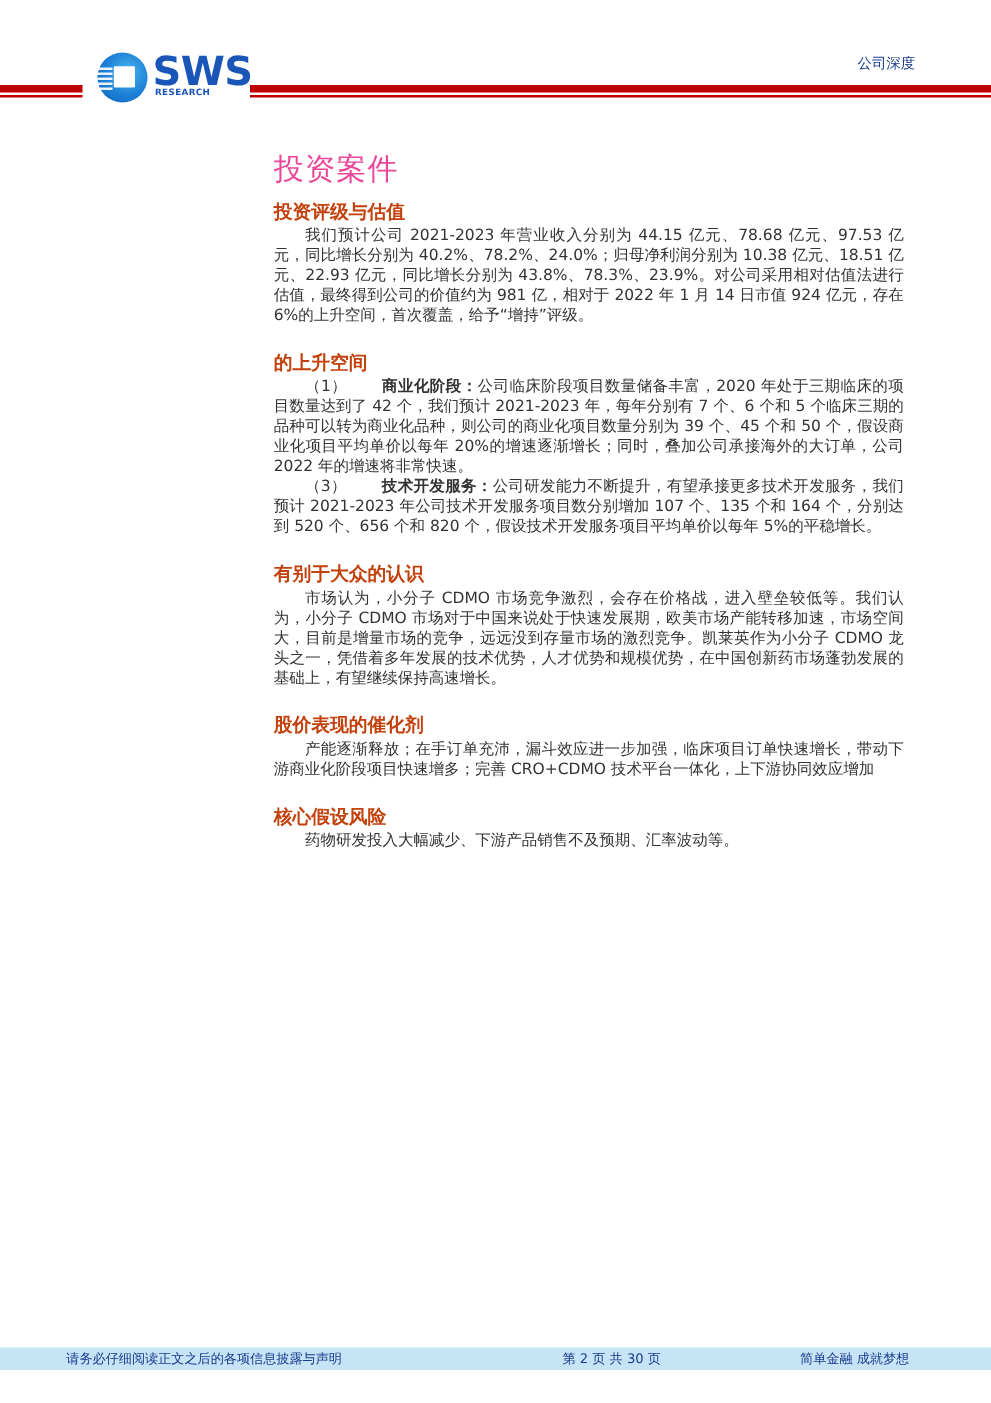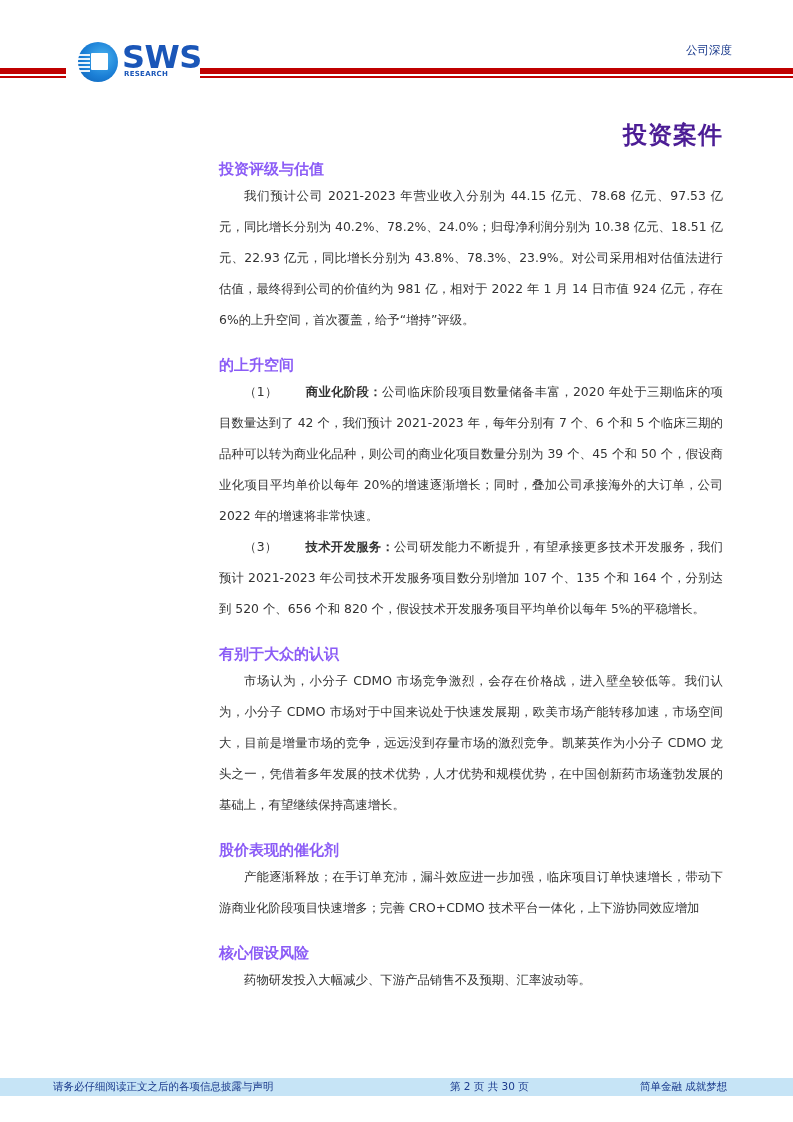--- a/index.html
+++ b/index.html
@@ -15,23 +15,23 @@
   .logo-mark .sq { position: absolute; left: 13px; top: 11px; width: 17px; height: 17px; background: #ffffff; border-radius: 1px; }
   .logo-sws { position: absolute; left: 44px; top: 2px; font-family: "DejaVu Sans", sans-serif; font-weight: bold;
               font-size: 32px; letter-spacing: -0.5px; color: #1a56b8; line-height: 26px; }
   .logo-research { position: absolute; left: 46px; top: 28px; font-family: "DejaVu Sans", sans-serif; font-weight: bold;
                    font-size: 7px; color: #1a56b8; letter-spacing: 0.3px; }
 
   .rule-thick { position: absolute; height: 6px; background: #c00000; top: 68px; }
   .rule-thin { position: absolute; height: 2px; background: #c00000; top: 76px; }
 
   .content { position: absolute; left: 219px; top: 118px; width: 504px; }
-  .page-title { font-size: 24px; font-weight: bold; color: #4c1d95; line-height: 34px; margin: 0 0 6px 0; letter-spacing: 1px; text-align: right; }
-  .section-title { font-size: 15px; font-weight: bold; color: #8b5cf6; line-height: 22px; margin: 0; }
-  .para { font-size: 12.4px; line-height: 31px; color: #333333; margin: 0; text-indent: 25px; text-align: justify; }
+  .page-title { font-size: 24px; font-weight: normal; color: #ec4899; line-height: 34px; margin: 0 0 6px 0; letter-spacing: 1px; }
+  .section-title { font-size: 15px; font-weight: bold; color: #c2410c; line-height: 22px; margin: 0; }
+  .para { font-size: 12.4px; line-height: 16px; color: #333333; margin: 0; text-indent: 25px; text-align: justify; }
   .para b { color: #333333; padding-left: 28px; }
   .gap-lg { height: 19px; }
 
   .footer-band { position: absolute; left: 0; top: 1078px; width: 793px; height: 18px; background: #c6e4f6; }
   .footer-left { position: absolute; left: 53px; top: 1080px; font-size: 10.5px; color: #1a3a8c; }
   .footer-mid { position: absolute; left: 450px; top: 1080px; font-size: 10.5px; color: #1a3a8c; }
   .footer-right { position: absolute; left: 640px; top: 1080px; font-size: 10.5px; color: #1a3a8c; text-align: right; }
 </style>
 </head>
 <body>

